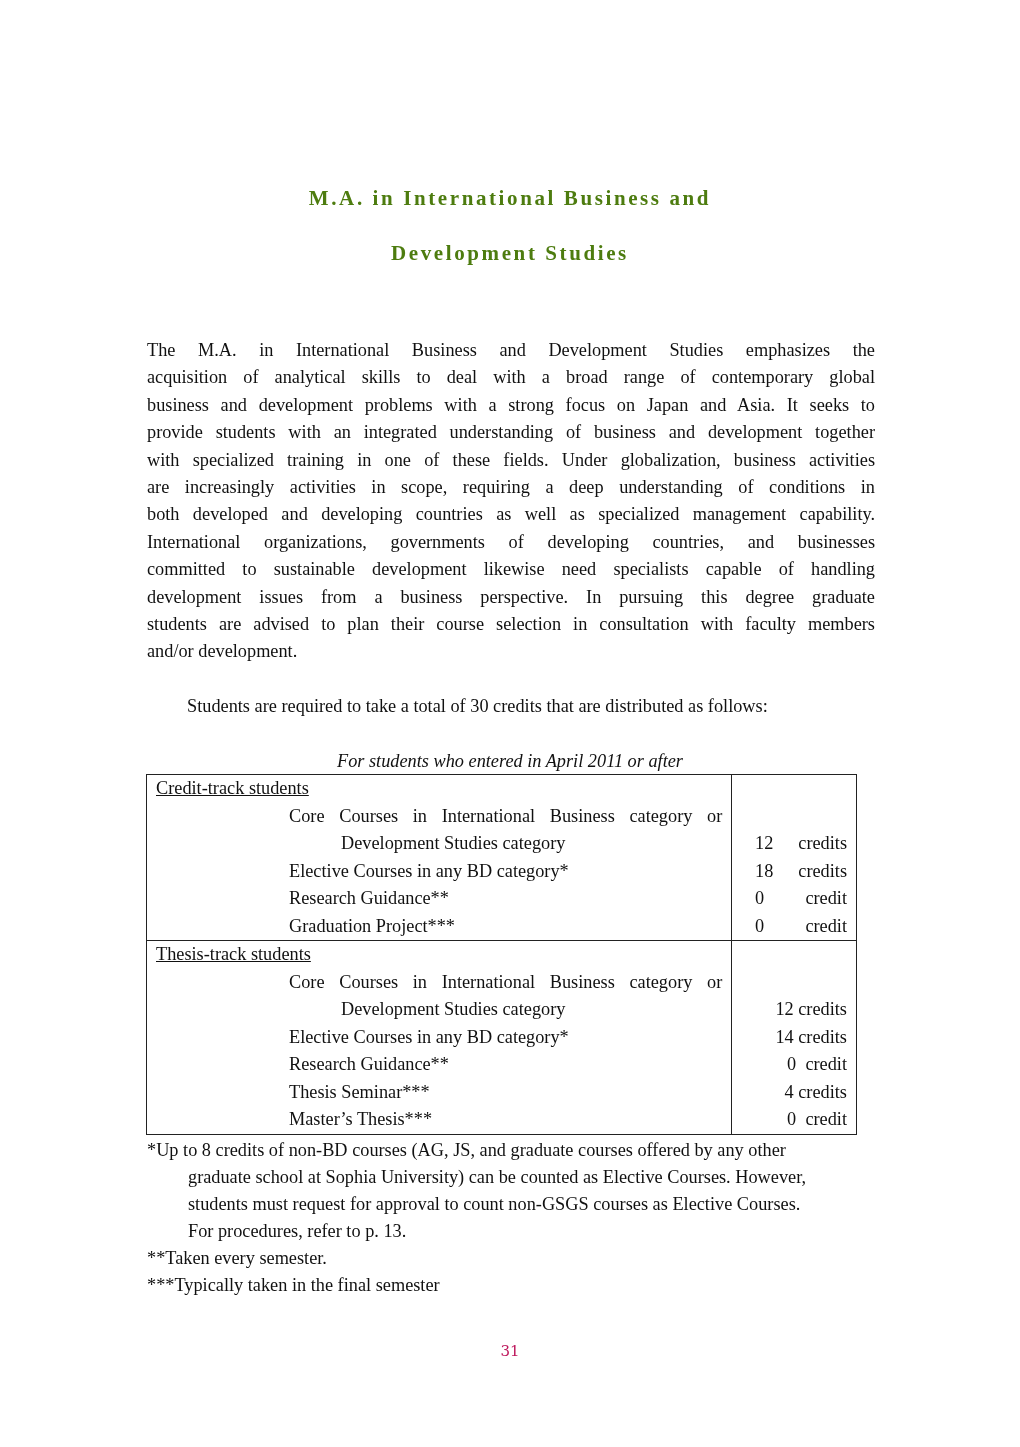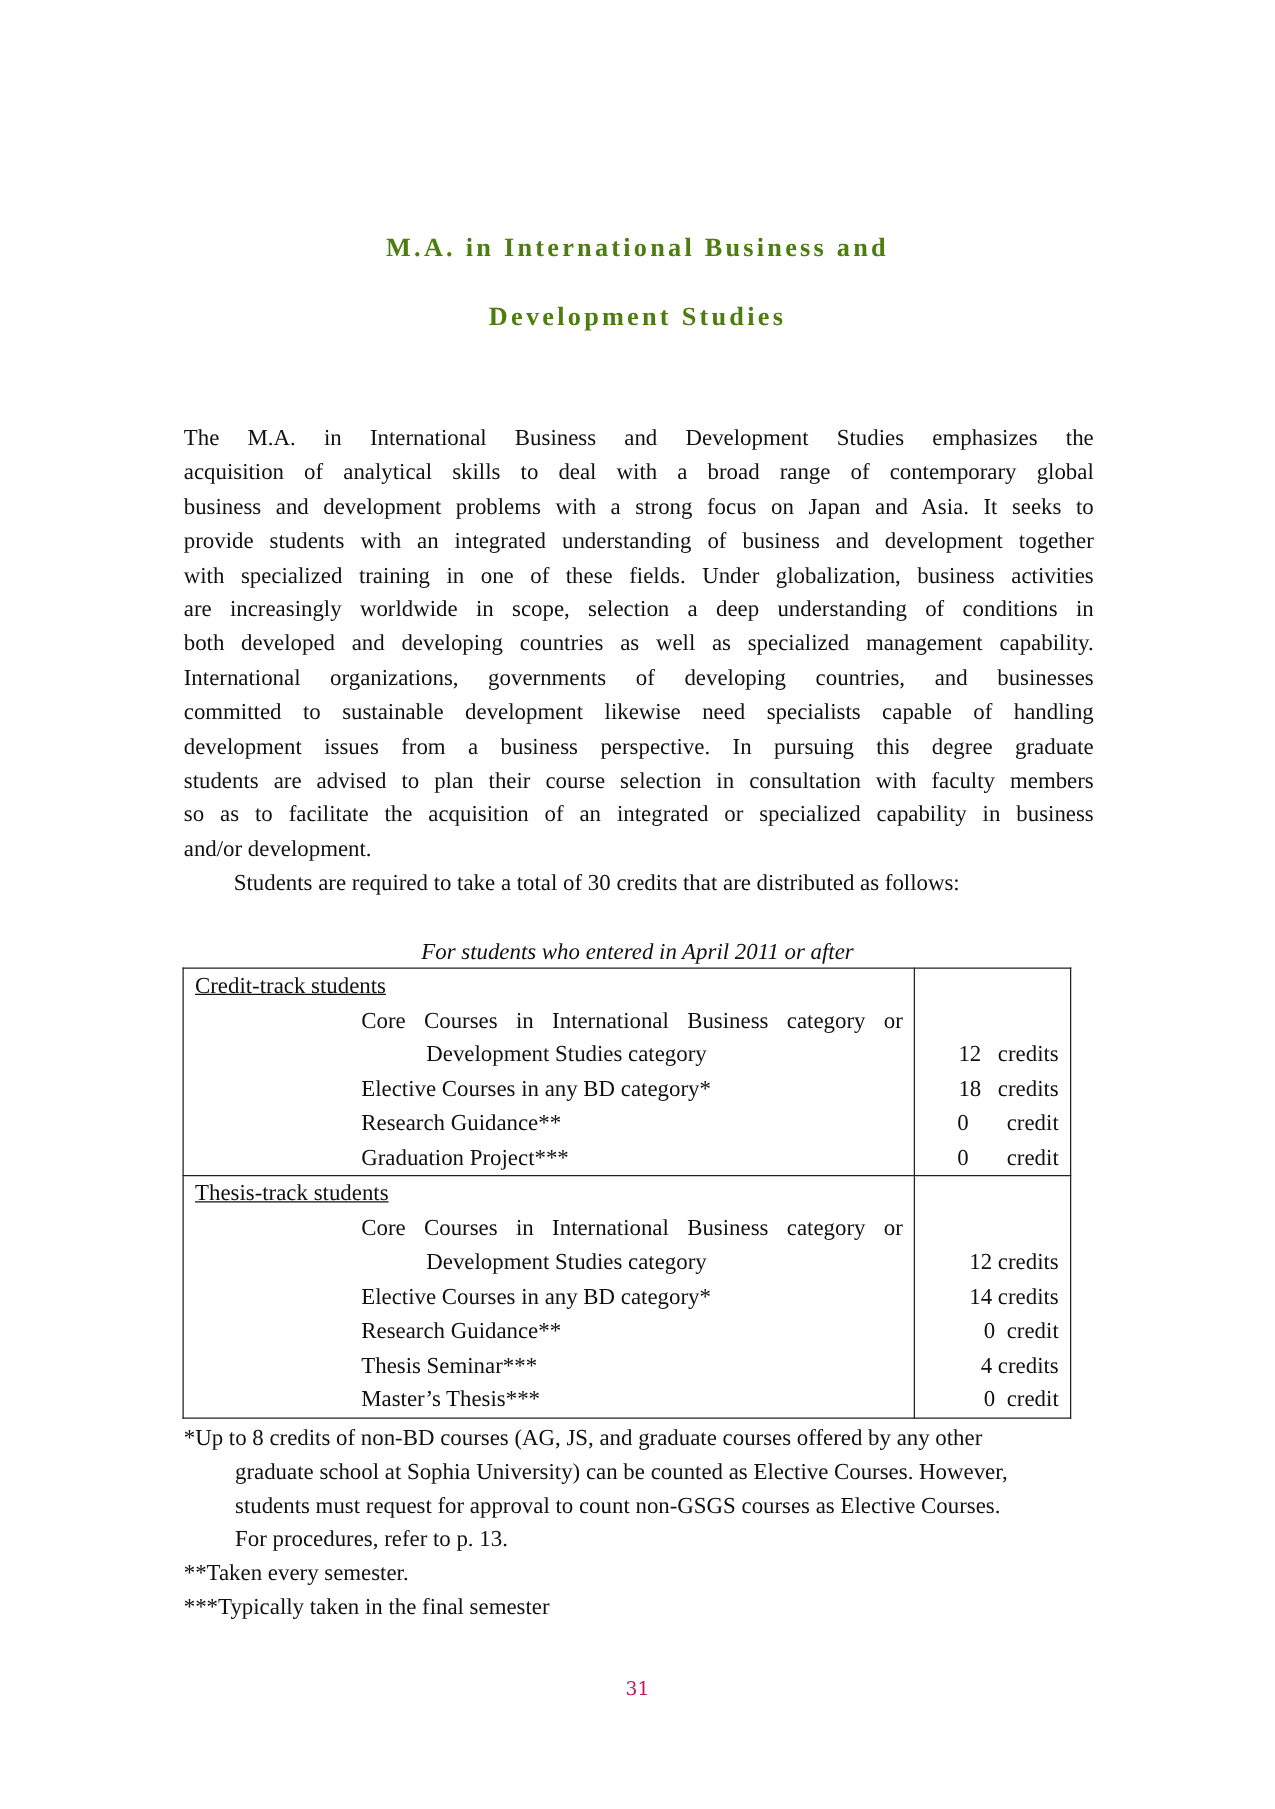--- a/index.html
+++ b/index.html
@@ -35,21 +35,21 @@
     #tbl td { border: 1.5px solid #222; padding: 0; vertical-align: top; margin-left: 12px; }
     .lcol { width: 585px; }
     .rcol { width: 124px; }
     .row { height: 27.5px; line-height: 27.5px; white-space: nowrap; }
     .sec { padding-left: 9px; text-decoration: underline; }
     .item { padding-left: 142px; }
     .item-j { padding-left: 142px; padding-right: 9px; display: flex; justify-content: flex-start; }
     .item2 { padding-left: 194px; }
     .cred { text-align: right; padding-right: 9px; }
     .cred-sp { display: flex; justify-content: flex-end; padding-right: 9px; }
-    .cred-sp .n { display: inline-block; text-align: right; }
+    .cred-sp .n { display: inline-block; }
     .cred-sp .u { display: inline-block; text-align: right; }
     #notes {
       position: absolute; top: 1137px; left: 147px; width: 740px;
       font-size: 18.3px; line-height: 27px;
     }
     .note-first { }
     .note-indent { padding-left: 41px; }
     #page-num {
       position: absolute; top: 1342px; left: 0; width: 1020px; text-align: center;
       font-family: "DejaVu Serif", serif; font-size: 15px; color: #be185d;
@@ -60,27 +60,26 @@
 
 <div id="t1" class="title">M.A. in International Business and</div>
 <div id="t2" class="title">Development Studies</div>
 
 <div id="para1" class="para">
   <span class="ln">The M.A. in International Business and Development Studies emphasizes the</span>
   <span class="ln">acquisition of analytical skills to deal with a broad range of contemporary global</span>
   <span class="ln">business and development problems with a strong focus on Japan and Asia. It seeks to</span>
   <span class="ln">provide students with an integrated understanding of business and development together</span>
   <span class="ln">with specialized training in one of these fields. Under globalization, business activities</span>
-  <span class="ln">are increasingly worldwide in scope, selection a deep understanding of conditions in</span>
+  <span class="ln">are increasingly activities in scope, requiring a deep understanding of conditions in</span>
   <span class="ln">both developed and developing countries as well as specialized management capability.</span>
   <span class="ln">International organizations, governments of developing countries, and businesses</span>
   <span class="ln">committed to sustainable development likewise need specialists capable of handling</span>
   <span class="ln">development issues from a business perspective. In pursuing this degree graduate</span>
   <span class="ln">students are advised to plan their course selection in consultation with faculty members</span>
-  <span class="ln">so as to facilitate the acquisition of an integrated or specialized capability in business</span>
   <span class="ln last">and/or development.</span>
 </div>
 
 <div id="para2">Students are required to take a total of 30 credits that are distributed as follows:</div>
 
 <div id="caption">For students who entered in April 2011 or after</div>
 
 <table id="tbl">
   <tbody>
       <tr>

